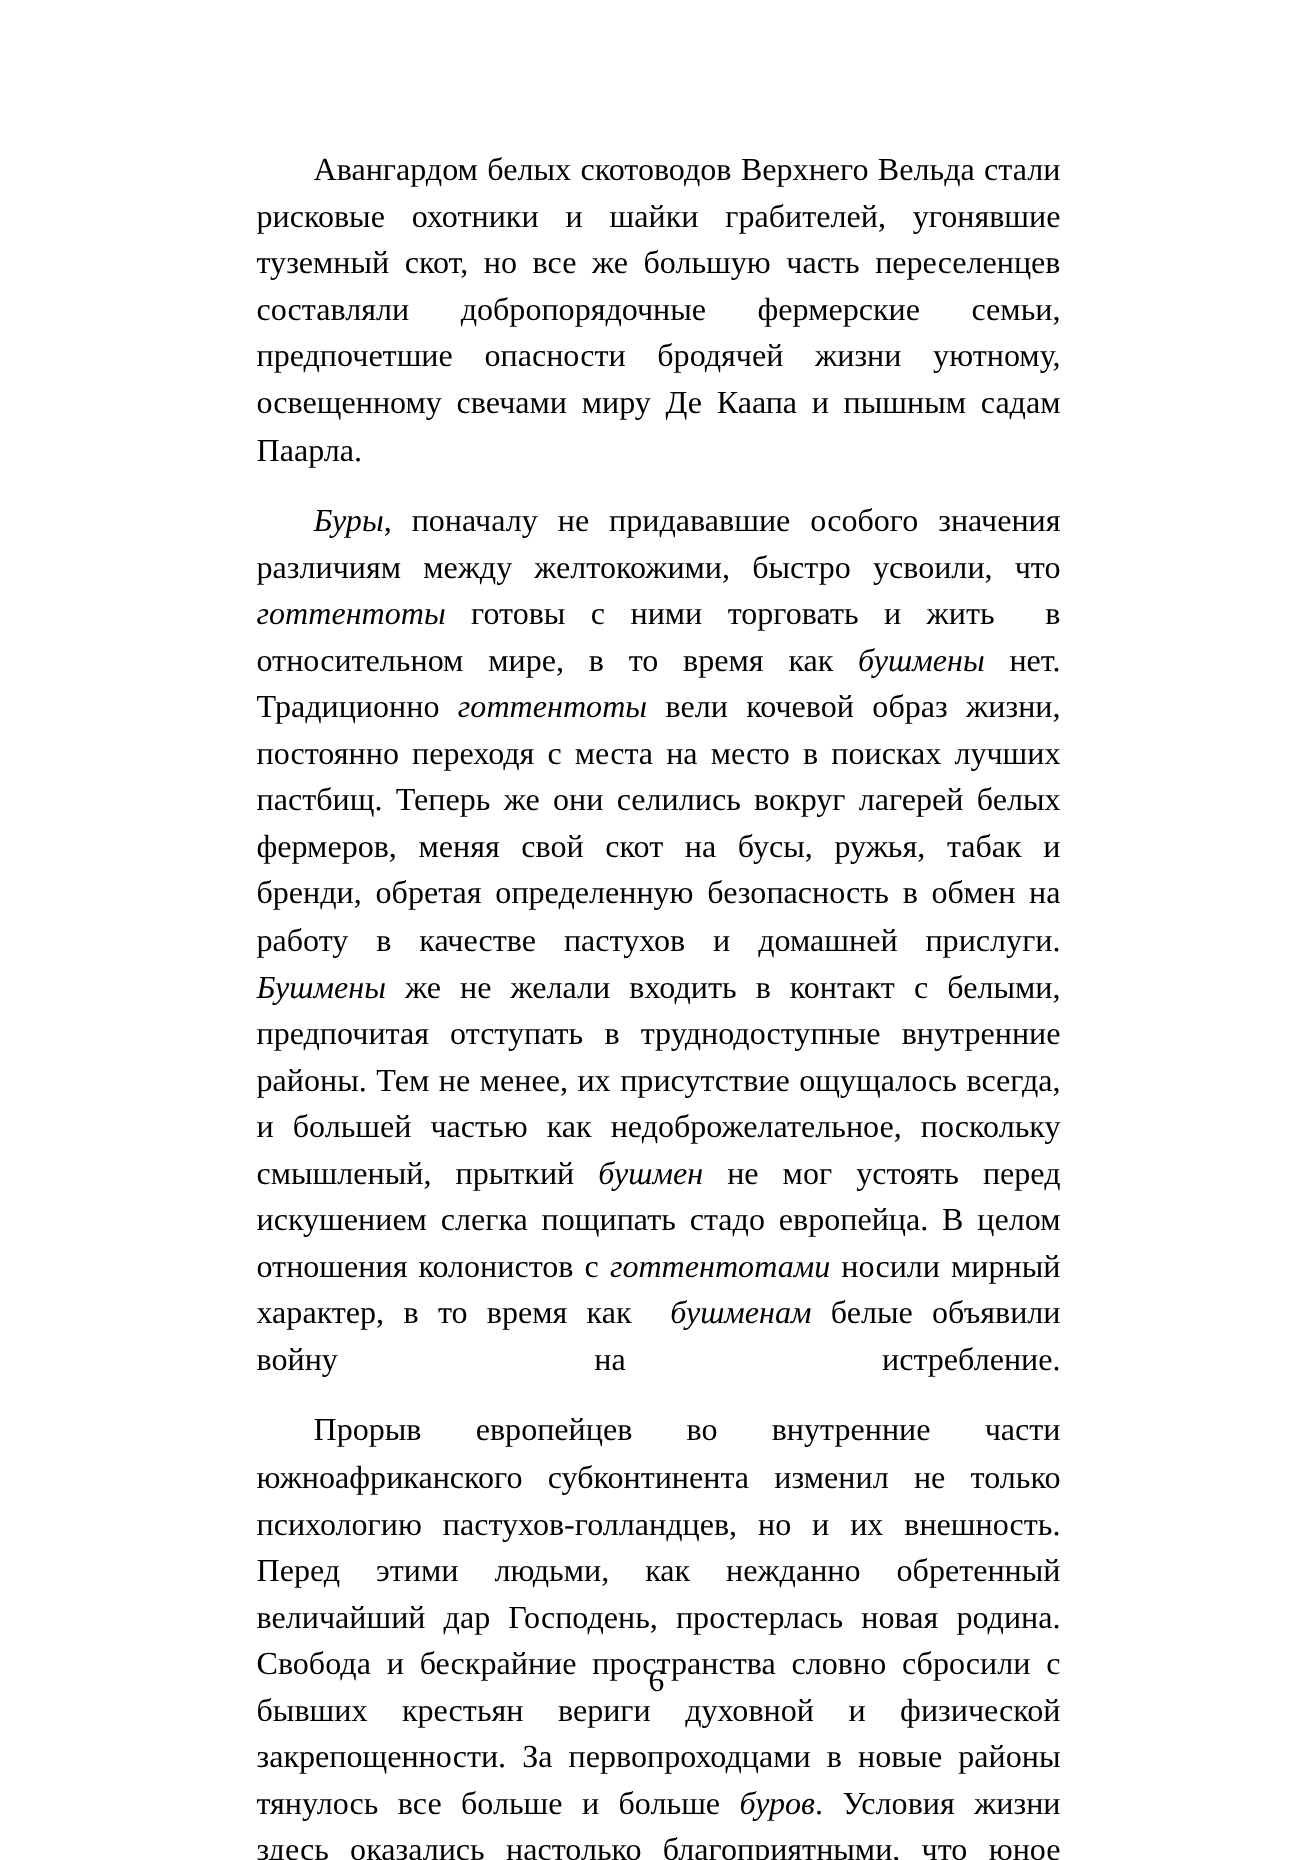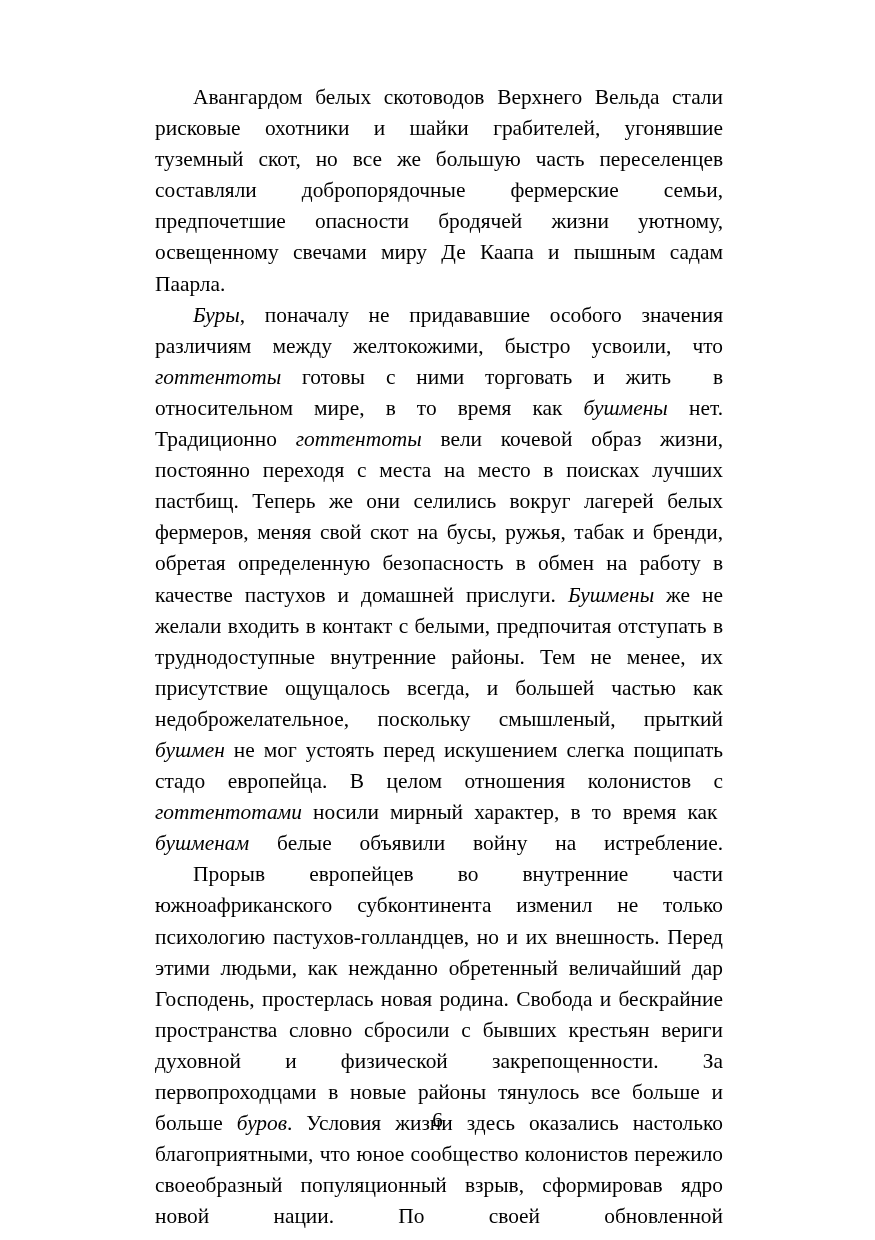--- a/index.html
+++ b/index.html
@@ -23,21 +23,21 @@
     height: 1240px;
     background: #ffffff;
   }
   .textblock {
     position: absolute;
     left: 155px;
     top: 82px;
     width: 568px;
   }
   p.para {
-    margin: 0;
+    margin: 16px;
     padding: 0;
     text-align: justify;
     text-indent: 38px;
     font-size: 21.4px;
     line-height: 31.1px;
     word-spacing: 0.2px;
     hyphens: manual;
   }
   p.para.last-line-justify {
     text-align-last: justify;

